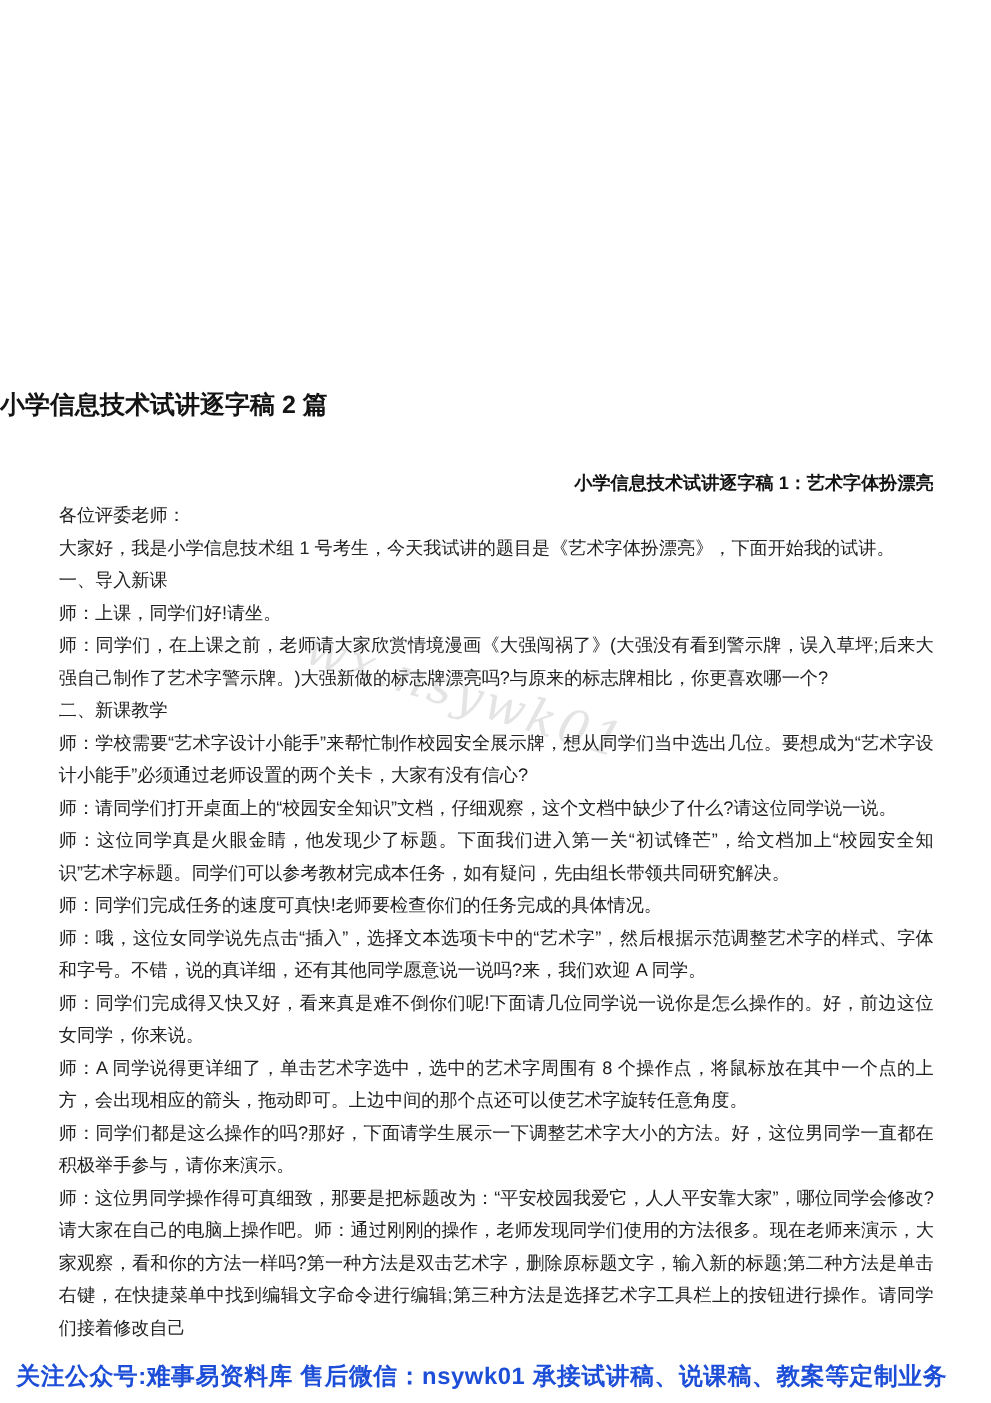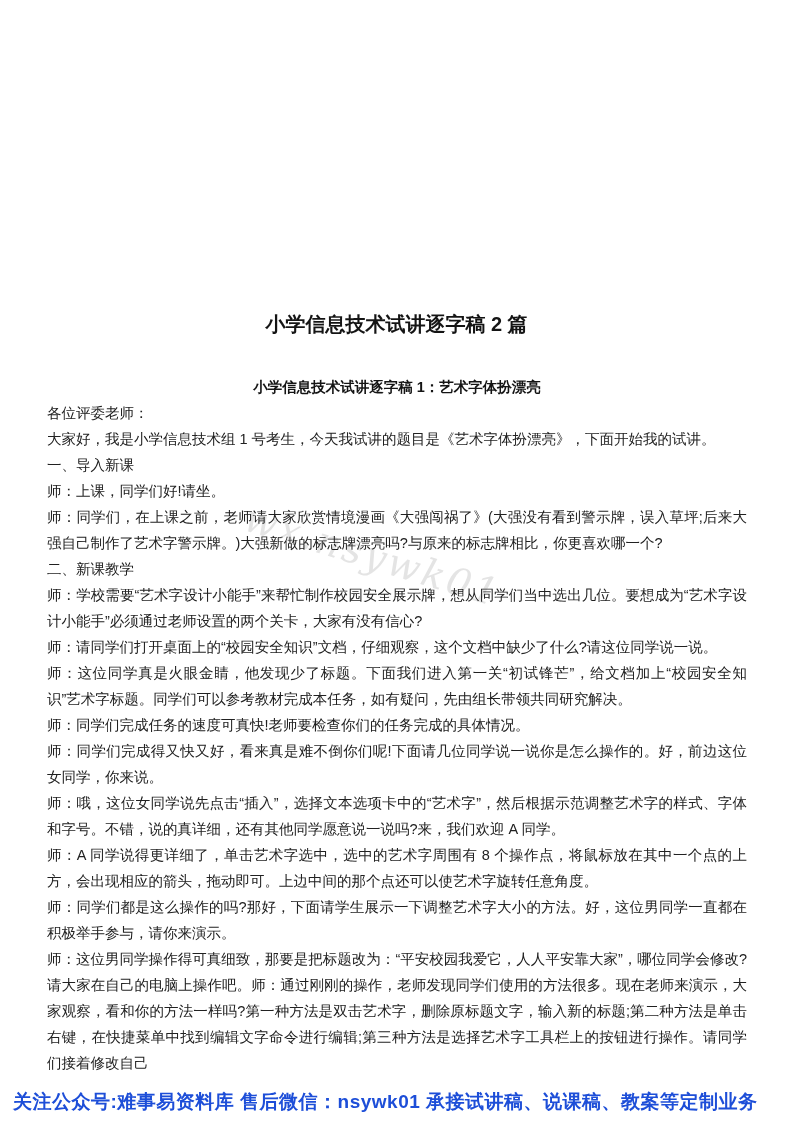--- a/index.html
+++ b/index.html
@@ -32,21 +32,20 @@
     font-size: 38px;
     letter-spacing: 3px;
     color: rgba(130, 130, 130, 0.22);
     z-index: 0;
     white-space: nowrap;
     pointer-events: none;
   }
   .doc-title {
     margin: 0;
     padding-top: 308px;
-    text-align: center;
     font-size: 20px;
     line-height: 32px;
     font-weight: bold;
     color: #141414;
     position: relative;
     z-index: 1;
   }
   .content {
     position: relative;
     z-index: 1;
@@ -55,21 +54,21 @@
     line-height: 26px;
     text-align: justify;
     color: #212121;
   }
   .section-heading {
     margin: 0;
     font-size: 14.5px;
     line-height: 26px;
     font-weight: bold;
     color: #141414;
-    text-align: center;
+    text-align: right;
   }
   .content p {
     margin: 0;
   }
   .promo-footer {
     position: absolute;
     left: 13px;
     bottom: 8px;
     z-index: 2;
     font-size: 19px;
@@ -94,22 +93,22 @@
     <p>各位评委老师：</p>
     <p>大家好，我是小学信息技术组 1 号考生，今天我试讲的题目是《艺术字体扮漂亮》，下面开始我的试讲。</p>
     <p>一、导入新课</p>
     <p>师：上课，同学们好!请坐。</p>
     <p>师：同学们，在上课之前，老师请大家欣赏情境漫画《大强闯祸了》(大强没有看到警示牌，误入草坪;后来大强自己制作了艺术字警示牌。)大强新做的标志牌漂亮吗?与原来的标志牌相比，你更喜欢哪一个?</p>
     <p>二、新课教学</p>
     <p>师：学校需要“艺术字设计小能手”来帮忙制作校园安全展示牌，想从同学们当中选出几位。要想成为“艺术字设计小能手”必须通过老师设置的两个关卡，大家有没有信心?</p>
     <p>师：请同学们打开桌面上的“校园安全知识”文档，仔细观察，这个文档中缺少了什么?请这位同学说一说。</p>
     <p>师：这位同学真是火眼金睛，他发现少了标题。下面我们进入第一关“初试锋芒”，给文档加上“校园安全知识”艺术字标题。同学们可以参考教材完成本任务，如有疑问，先由组长带领共同研究解决。</p>
     <p>师：同学们完成任务的速度可真快!老师要检查你们的任务完成的具体情况。</p>
+    <p>师：哦，这位女同学说先点击“插入”，选择文本选项卡中的“艺术字”，然后根据示范调整艺术字的样式、字体和字号。不错，说的真详细，还有其他同学愿意说一说吗?来，我们欢迎 A 同学。</p>
     <p>师：同学们完成得又快又好，看来真是难不倒你们呢!下面请几位同学说一说你是怎么操作的。好，前边这位女同学，你来说。</p>
-    <p>师：哦，这位女同学说先点击“插入”，选择文本选项卡中的“艺术字”，然后根据示范调整艺术字的样式、字体和字号。不错，说的真详细，还有其他同学愿意说一说吗?来，我们欢迎 A 同学。</p>
     <p>师：A 同学说得更详细了，单击艺术字选中，选中的艺术字周围有 8 个操作点，将鼠标放在其中一个点的上方，会出现相应的箭头，拖动即可。上边中间的那个点还可以使艺术字旋转任意角度。</p>
     <p>师：同学们都是这么操作的吗?那好，下面请学生展示一下调整艺术字大小的方法。好，这位男同学一直都在积极举手参与，请你来演示。</p>
     <p>师：这位男同学操作得可真细致，那要是把标题改为：“平安校园我爱它，人人平安靠大家”，哪位同学会修改?请大家在自己的电脑上操作吧。师：通过刚刚的操作，老师发现同学们使用的方法很多。现在老师来演示，大家观察，看和你的方法一样吗?第一种方法是双击艺术字，删除原标题文字，输入新的标题;第二种方法是单击右键，在快捷菜单中找到编辑文字命令进行编辑;第三种方法是选择艺术字工具栏上的按钮进行操作。请同学们接着修改自己</p>
   </div>
 
   <div class="promo-footer">关注公众号:难事易资料库  售后微信：nsywk01  承接试讲稿、说课稿、教案等定制业务</div>
 
 </div>
 
 </body></html>

